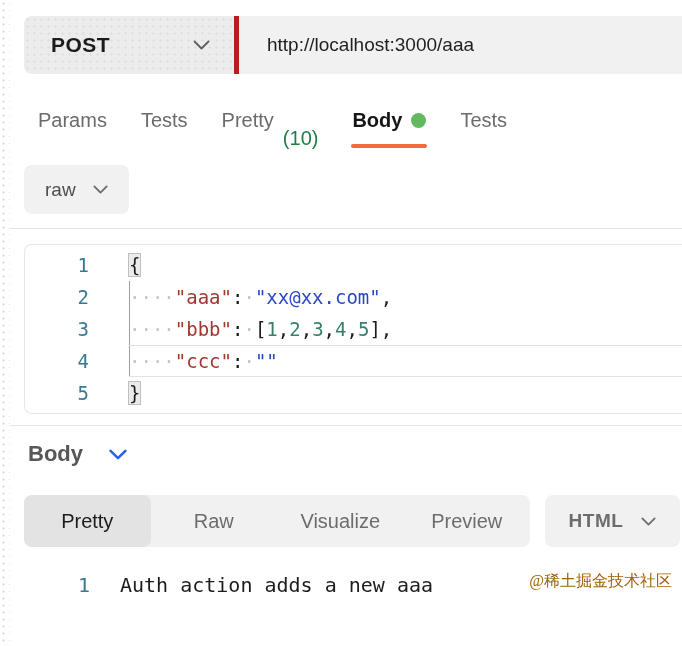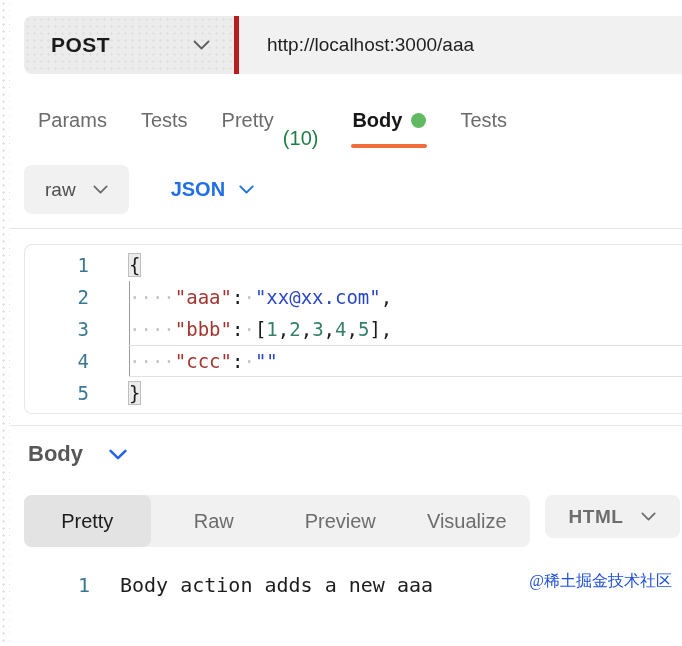--- a/index.html
+++ b/index.html
@@ -103,33 +103,33 @@
   .view-tabs {
     width:506px; height:52px; background:#f1f1f1; border-radius:8px;
     display:flex; align-items:center;
   }
   .view-tab {
     flex:1; height:52px; display:flex; align-items:center; justify-content:center;
     font-size:20px; color:#6d6d6d; cursor:pointer; border-radius:8px;
   }
   .view-tab.active { background:#e3e3e3; color:#1c1c1c; }
   .format-pill {
-    margin-left:15px; flex:1; height:43px; background:#f1f1f1; border-radius:8px;
+    margin-left:15px; flex:1; height:52px; background:#f1f1f1; border-radius:8px;
     display:flex; align-items:center; justify-content:center; gap:18px;
     font-size:19px; font-weight:700; color:#6d6d6d; letter-spacing:0.5px; cursor:pointer;
   }
 
   .resp-body { margin:26px 0 0 24px; display:flex; font-family:"DejaVu Sans Mono", monospace; font-size:20px; }
   .resp-ln { width:66px; flex-shrink:0; text-align:right; color:#39798f; }
   .resp-text { margin-left:30px; color:#1c1c1c; }
 
   .watermark {
     position:absolute; right:10px; bottom:5px;
     font-family:"Liberation Serif", serif;
-    font-size:16px; color:#1d4ed8;
+    font-size:16px; color:#a16207;
   }
 
   .chev svg { display:block; }
 </style>
 </head>
 <body>
 
 <div class="left-strip"></div>
 
 <div class="page">
@@ -171,28 +171,20 @@
 
   <div class="body-opts">
     <div class="raw-select">
       <span>raw</span>
       <span class="chev">
         <svg width="15" height="9" viewBox="0 0 17 10">
             <path d="M1.5 1.5l7 7 7-7" fill="none" stroke="currentColor" stroke-width="2" stroke-linecap="round" stroke-linejoin="round"></path>
           </svg>
       </span>
     </div>
-    <div class="format-select">
-      <span>JSON</span>
-      <span class="chev">
-        <svg width="15" height="9" viewBox="0 0 17 10">
-            <path d="M1.5 1.5l7 7 7-7" fill="none" stroke="currentColor" stroke-width="2.2" stroke-linecap="round" stroke-linejoin="round"></path>
-          </svg>
-      </span>
-    </div>
   </div>
 
   <div class="divider div-1"></div>
 
   <div class="editor">
     <div id="editor-lines">
         <div class="ed-row">
           <span class="ed-gutter">1</span>
           <span class="ed-code"><span class="tk-brace tk-matched">{</span></span>
         </div>
@@ -228,36 +220,36 @@
 
   <div class="resp-toolbar">
     <div class="view-tabs">
       <div class="view-tab active">
         <span>Pretty</span>
       </div>
       <div class="view-tab">
         <span>Raw</span>
       </div>
       <div class="view-tab">
+        <span>Visualize</span>
+      </div>
+      <div class="view-tab">
         <span>Preview</span>
-      </div>
-      <div class="view-tab">
-        <span>Visualize</span>
       </div>
     </div>
     <div class="format-pill">
       <span>HTML</span>
       <span class="chev">
         <svg width="15" height="9" viewBox="0 0 17 10">
             <path d="M1.5 1.5l7 7 7-7" fill="none" stroke="currentColor" stroke-width="2" stroke-linecap="round" stroke-linejoin="round"></path>
           </svg>
       </span>
     </div>
   </div>
 
   <div class="resp-body">
     <span class="resp-ln">1</span>
-    <span class="resp-text">Body action adds a new aaa</span>
+    <span class="resp-text">Auth action adds a new aaa</span>
   </div>
 
   <div class="watermark">@稀土掘金技术社区</div>
 
 </div>
 
 </body></html>

